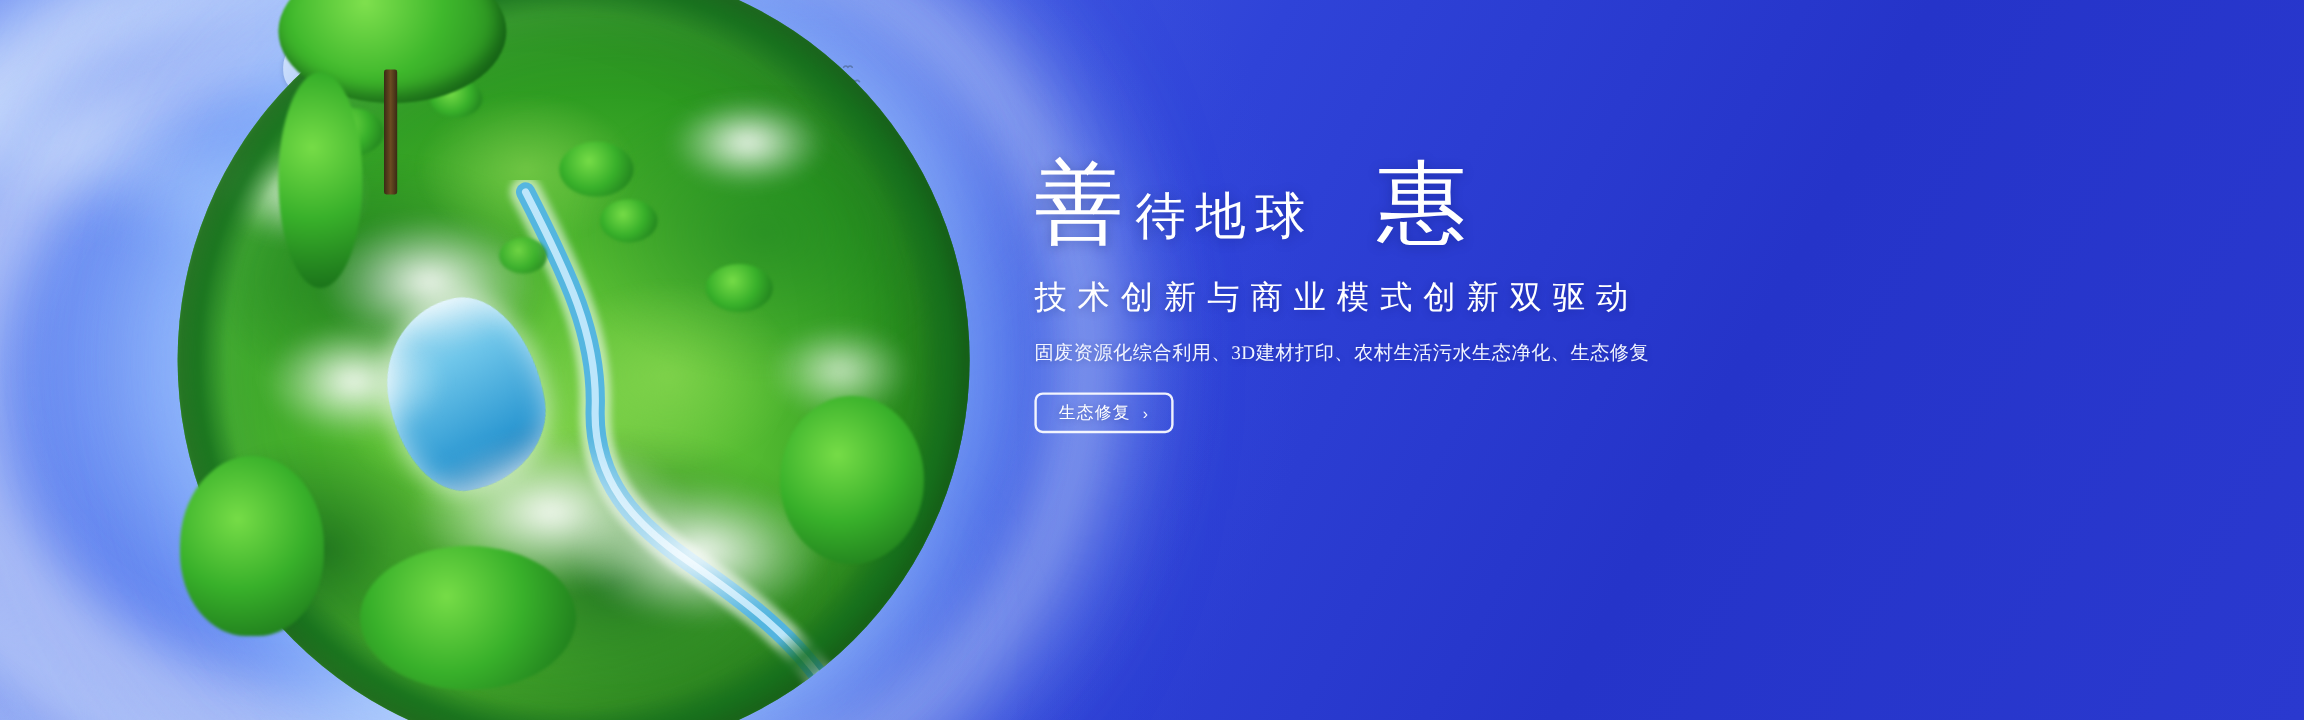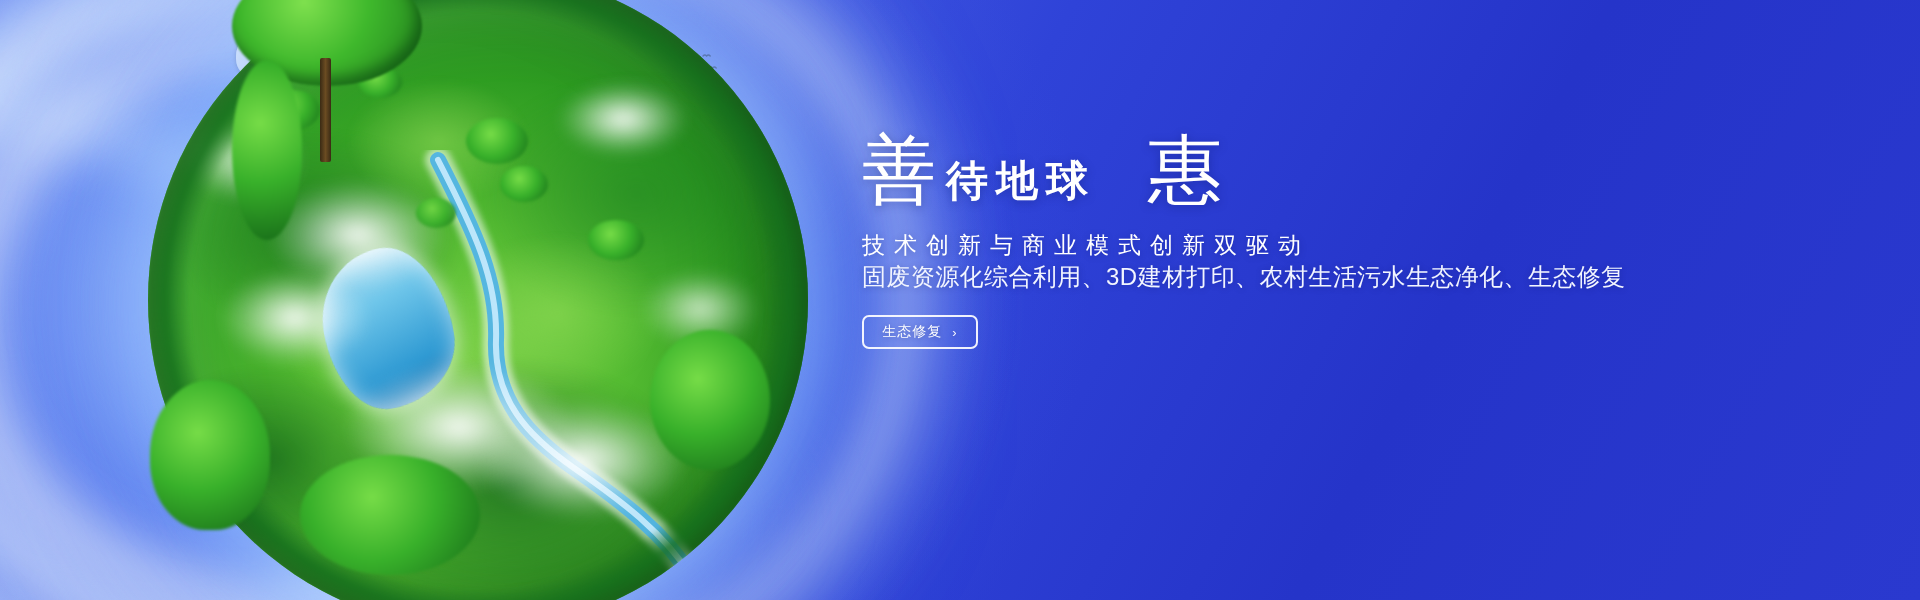--- a/index.html
+++ b/index.html
@@ -134,33 +134,35 @@
   #copy{ position:absolute; left:862px; top:132px; width:900px; color:#fff; }
 
   #headline{
     display:flex; align-items:baseline;
     white-space:nowrap;
     text-shadow:0 2px 10px rgba(10,20,90,.35);
   }
   .hl-big{ font-family:"DejaVu Serif","Liberation Serif",serif;
            font-size:74px; line-height:1; font-weight:400; letter-spacing:0; }
   .hl-small{ font-family:"DejaVu Serif","Liberation Serif",serif;
-             font-size:42px; line-height:1; font-weight:700;
+             font-size:42px; line-height:1; font-weight:400;
              letter-spacing:8px; margin-left:10px; }
   .hl-gap{ display:inline-block; width:52px; }
 
   #subtitle{
     margin-top:24px;
-    font-size:23px; letter-spacing:9px; font-weight:400; color:#ffffff;
+    font-size:27px; letter-spacing:9px; font-weight:400; color:#ffffff;
     text-shadow:0 1px 7px rgba(10,20,90,.30);
   }
 
   #description{
-    font-size:24px; letter-spacing:.4px; color:#f2f5ff;
+    margin-top:18px;
+    font-size:16px; letter-spacing:.4px; color:#f2f5ff;
     text-shadow:0 1px 6px rgba(10,20,90,.30);
+    font-family:Liberation Serif, serif;
   }
 
   #cta{
     margin-top:22px;
     display:inline-flex; align-items:center; justify-content:center; gap:10px;
     width:116px; height:34px;
     border:2px solid rgba(255,255,255,.92);
     border-radius:7px;
     color:#fff; font-size:14px; letter-spacing:1px;
     background:transparent; cursor:pointer;

